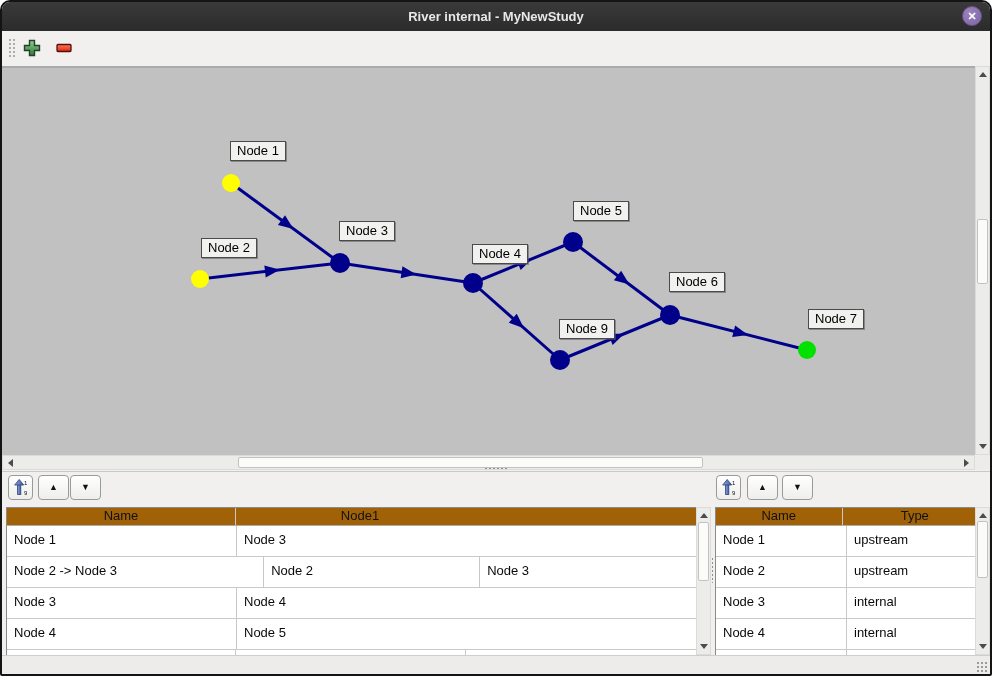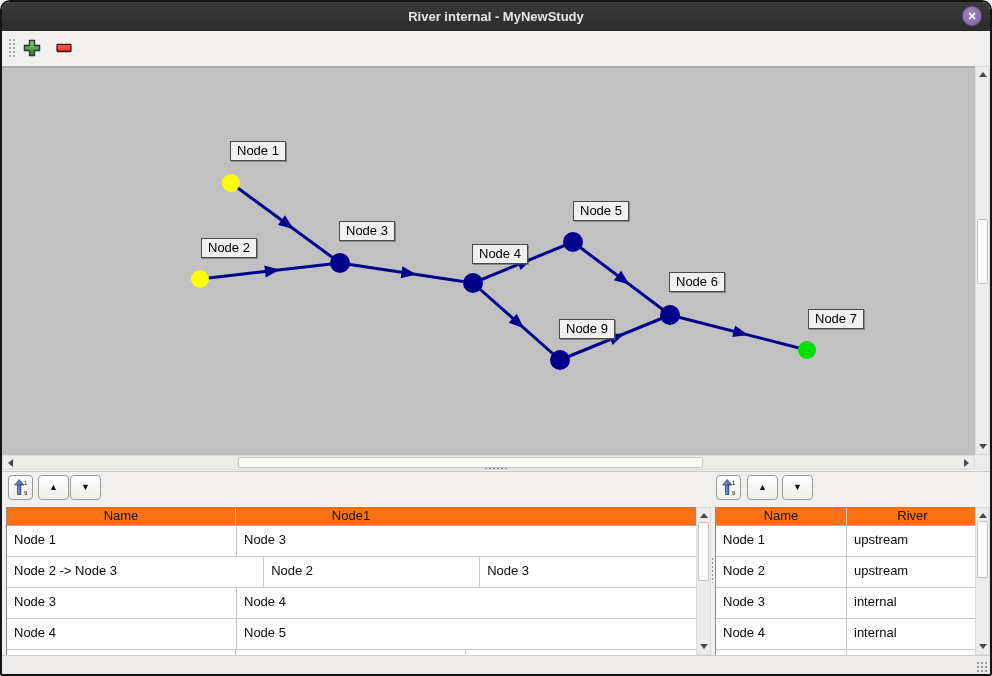--- a/index.html
+++ b/index.html
@@ -39,21 +39,21 @@
   .split-v-dots{position:absolute;width:3px;height:26px;
                 background-image:radial-gradient(#8F8F8F 0.8px,transparent 1px);background-size:3px 4px;}
   
   .bottom{position:absolute;left:0;top:469px;width:100%;height:186px;background:#F1F0EE;border-top:1px solid #C9C8C6;}
   .btn{position:absolute;top:3px;height:25px;background:linear-gradient(#FFFFFF,#EEEEEC);
        border:1px solid #9A9A98;border-radius:4px;box-sizing:border-box;
        display:flex;align-items:center;justify-content:center;cursor:pointer;}
   .btn .glyph{font-size:9px;color:#131313;line-height:1;}
   
   .table{position:absolute;top:35px;background:#FFFFFF;border:1px solid #8A8A88;box-sizing:content-box;}
-  .thead{display:flex;height:17px;background:#f97316;border-bottom:1px solid #ABABA9;}
+  .thead{display:flex;height:17px;background:#a16207;border-bottom:1px solid #ABABA9;gap:9px;}
   .th{box-sizing:border-box;border-right:1px solid #C9C9C7;font-size:13px;line-height:16px;text-align:center;color:#111;overflow:hidden;}
   .th:last-child{border-right:none;}
   .trow{display:flex;height:30px;border-bottom:1px solid #C9C9C7;background:#FFFFFF;}
   .td{box-sizing:border-box;border-right:1px solid #C9C9C7;font-size:13px;line-height:28px;padding-left:7px;color:#0A0A0A;overflow:hidden;white-space:nowrap;}
   .td:last-child{border-right:none;}
   .trow.partial{height:9px;border-bottom:none;}
   
   .statusbar{position:absolute;left:0;bottom:0;width:100%;height:18px;background:#EDECEA;border-top:1px solid #CFCECC;}
   .grip{position:absolute;right:3px;bottom:2px;width:11px;height:11px;
         background-image:radial-gradient(#9A9A9A 1px,transparent 1.3px);background-size:4px 4px;cursor:nwse-resize;}
@@ -233,21 +233,21 @@
       <div class="sb-btn" style="bottom:1px;left:0;">
           <div class="tri-down"></div>
         </div>
     </div>
 
     <div class="split-v-dots" style="left:709px;top:85px;"></div>
 
     <div id="nodes-table" class="table" style="left:713px;width:262px;height:146px;">
         <div class="thead">
           <div class="th" style="width: 131px;">Name</div>
-          <div class="th" style="width: 131px;">River</div>
+          <div class="th" style="width: 131px;">Type</div>
         </div>
         <div class="trow">
           <div class="td" style="width: 131px;">Node 1</div>
           <div class="td" style="width: 131px;">upstream</div>
         </div>
         <div class="trow">
           <div class="td" style="width: 131px;">Node 2</div>
           <div class="td" style="width: 131px;">upstream</div>
         </div>
         <div class="trow">

